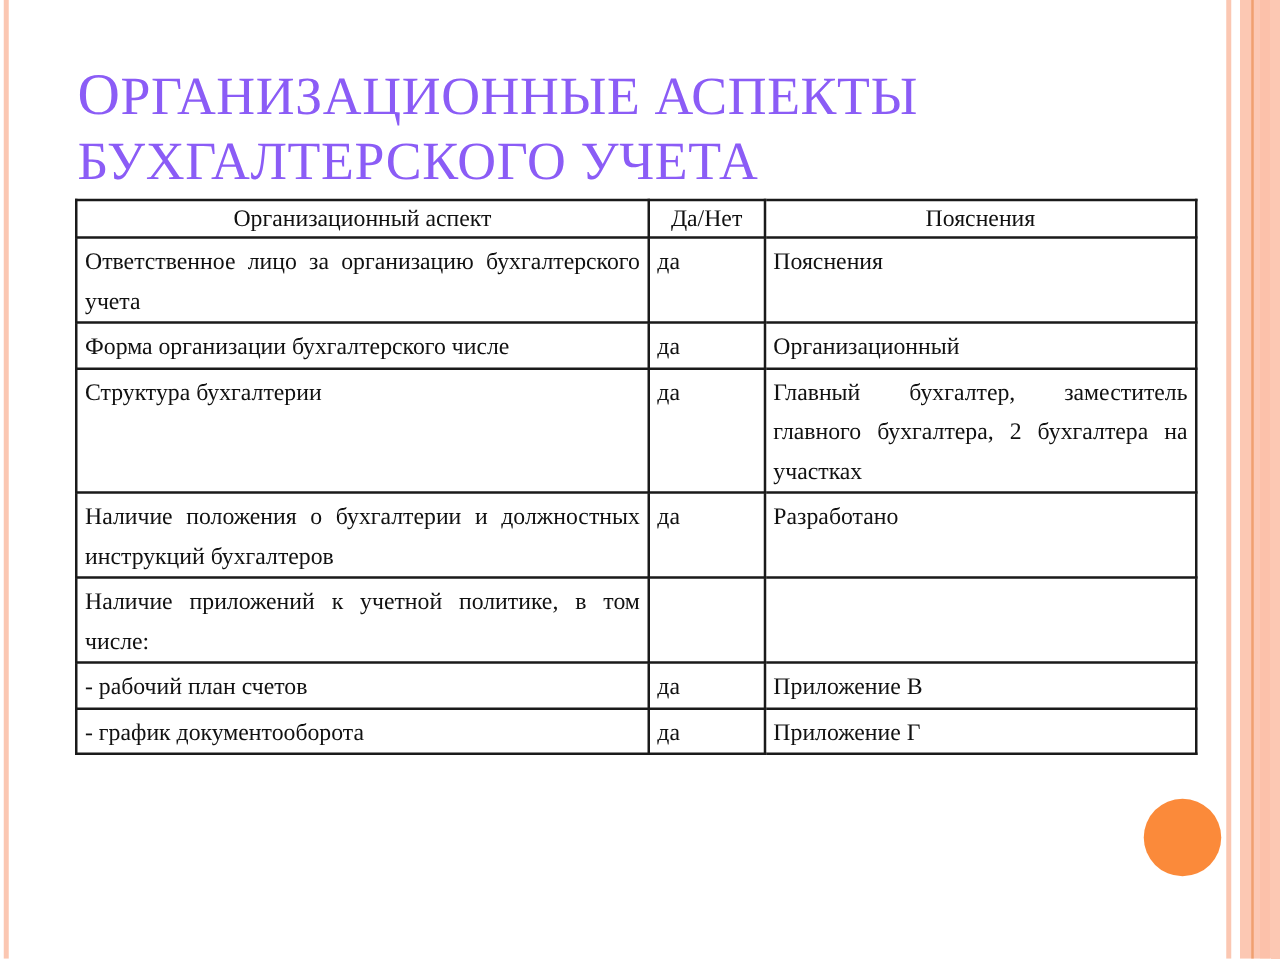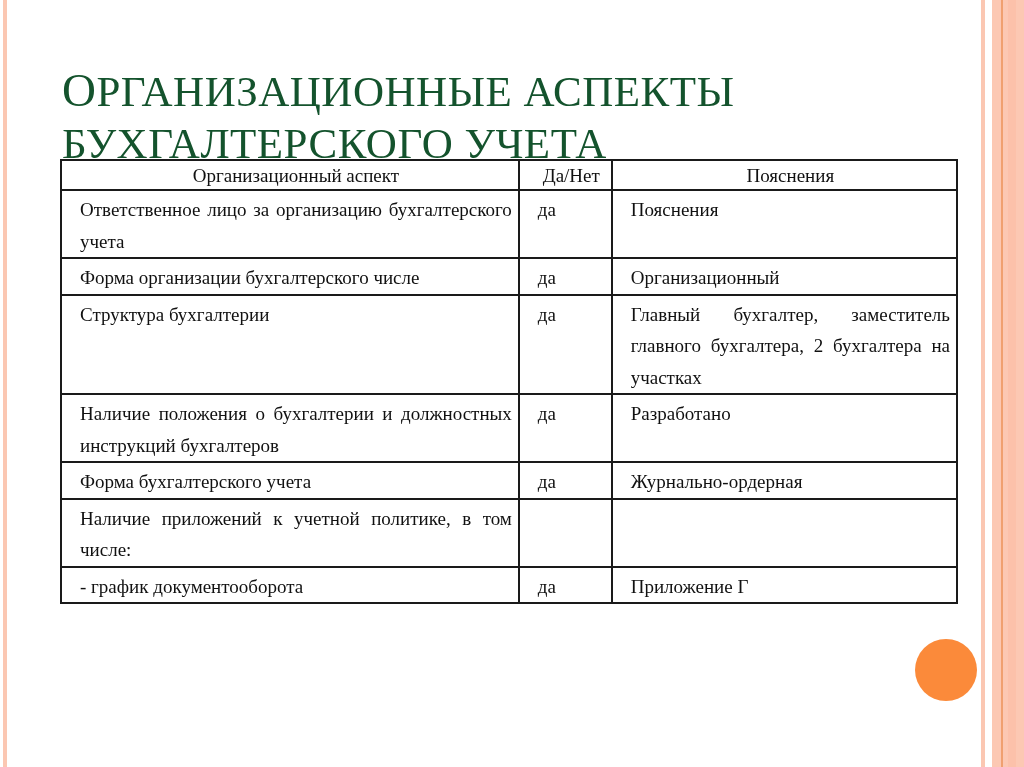--- a/index.html
+++ b/index.html
@@ -3,36 +3,36 @@
 <meta charset="utf-8">
 <style>
   html, body { margin: 0; padding: 0; }
   body {
     width: 1024px; height: 767px; overflow: hidden; position: relative;
     background: #ffffff;
     font-family: "Liberation Serif", "DejaVu Serif", serif;
   }
   .stripe { position: absolute; top: 0; height: 767px; }
   .title {
-    position: absolute; left: 62px; top: 64px;
-    color: #14532d; font-size: 43px; line-height: 52px;
+    position: absolute; left: 62px; top: 50px;
+    color: #8b5cf6; font-size: 43px; line-height: 52px;
     font-family: "Liberation Serif", "DejaVu Serif", serif;
     letter-spacing: 0.5px;
   }
   .title .line { display: block; white-space: nowrap; }
   .title .big { font-size: 47px; }
   table.grid {
     position: absolute; left: 60px; top: 159px;
     width: 898px; border-collapse: collapse;
     font-size: 19px; color: #111;
   }
   table.grid td, table.grid th {
     border: 2px solid #1a1a1a;
     vertical-align: top;
-    padding: 3px 6px 0 18px;
+    padding: 3px 6px 0 6px;
     line-height: 31.5px;
     font-weight: normal;
     margin-top: 44px;
   }
   table.grid th { text-align: center; height: 26px; line-height: 26px; padding-top: 2px; }
   td.just { text-align: justify; text-align-last: left; }
   col.c1 { width: 459px; } col.c2 { width: 93px; } col.c3 { width: 346px; }
   .circle {
     position: absolute; left: 915px; top: 639px; width: 62px; height: 62px;
     border-radius: 50%;
@@ -80,28 +80,28 @@
       <td class="just">Структура бухгалтерии</td>
       <td>да</td>
       <td class="just">Главный бухгалтер, заместитель главного бухгалтера, 2 бухгалтера на участках</td>
     </tr>
     <tr>
       <td class="just">Наличие положения о бухгалтерии и должностных инструкций бухгалтеров</td>
       <td>да</td>
       <td>Разработано</td>
     </tr>
     <tr>
-      <td class="just">Форма бухгалтерского учета</td>
-      <td>да</td>
-      <td>Журнально-ордерная</td>
-    </tr>
-    <tr>
       <td class="just">Наличие приложений к учетной политике, в том числе:</td>
       <td></td>
       <td></td>
+    </tr>
+    <tr>
+      <td class="just">- рабочий план счетов</td>
+      <td>да</td>
+      <td>Приложение В</td>
     </tr>
     <tr>
       <td class="just">- график документооборота</td>
       <td>да</td>
       <td>Приложение Г</td>
     </tr>
 
   </tbody>
 </table>
 

